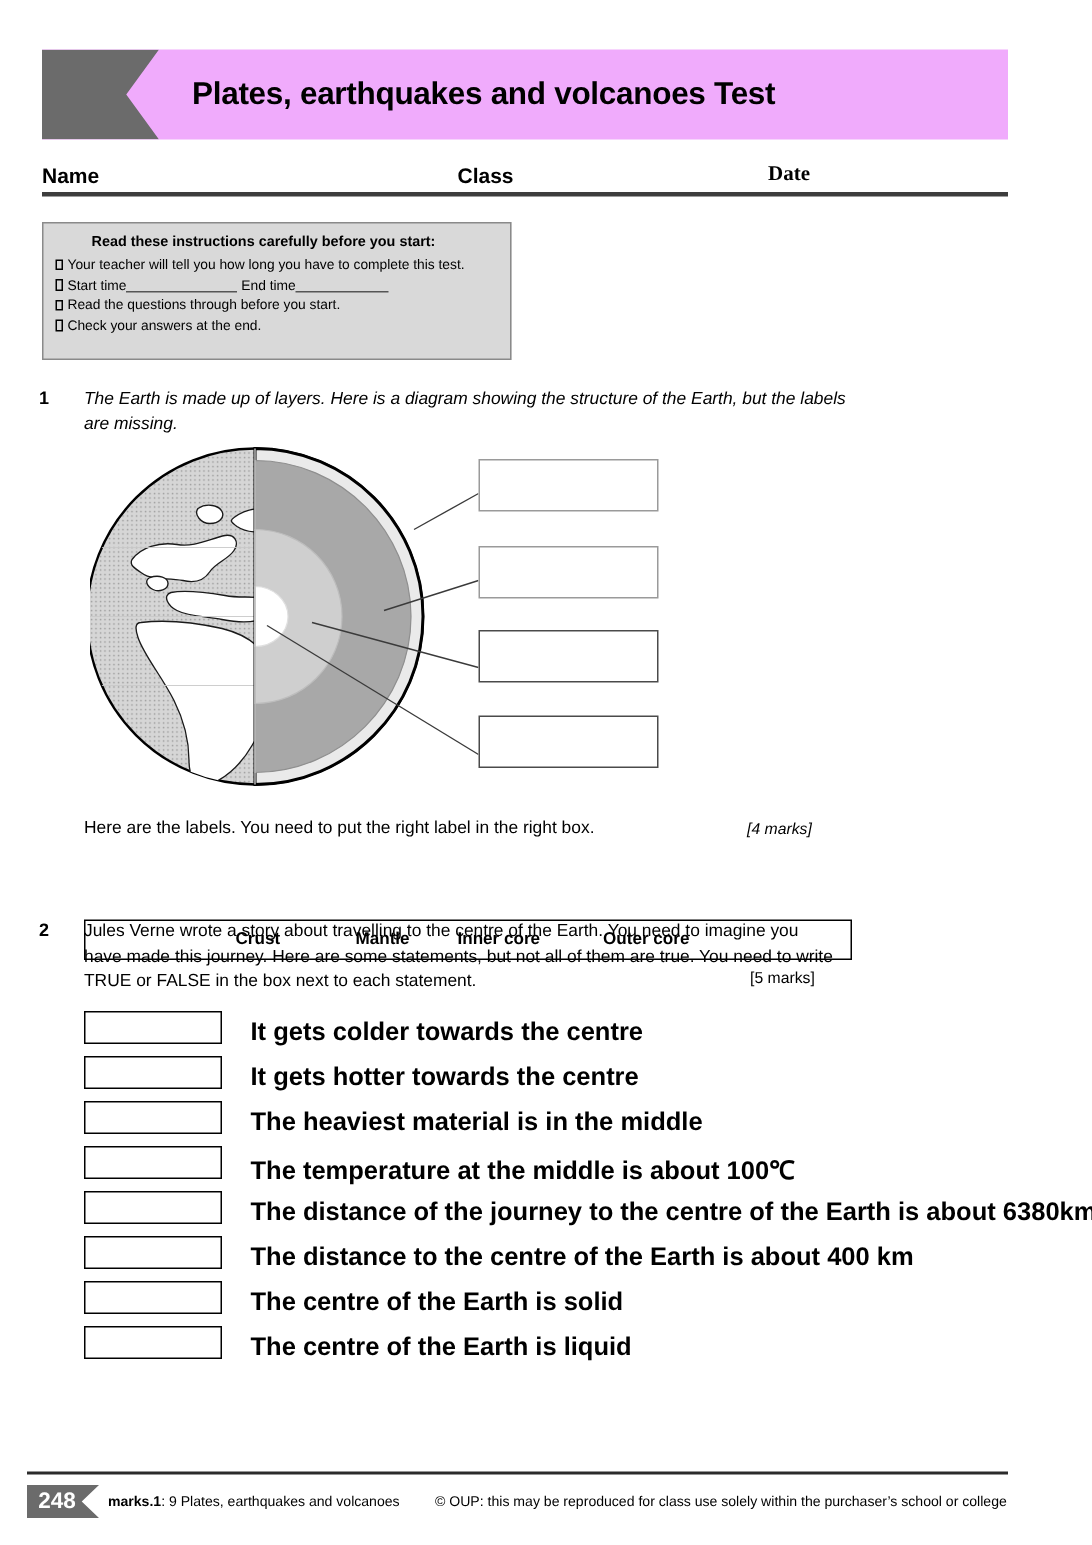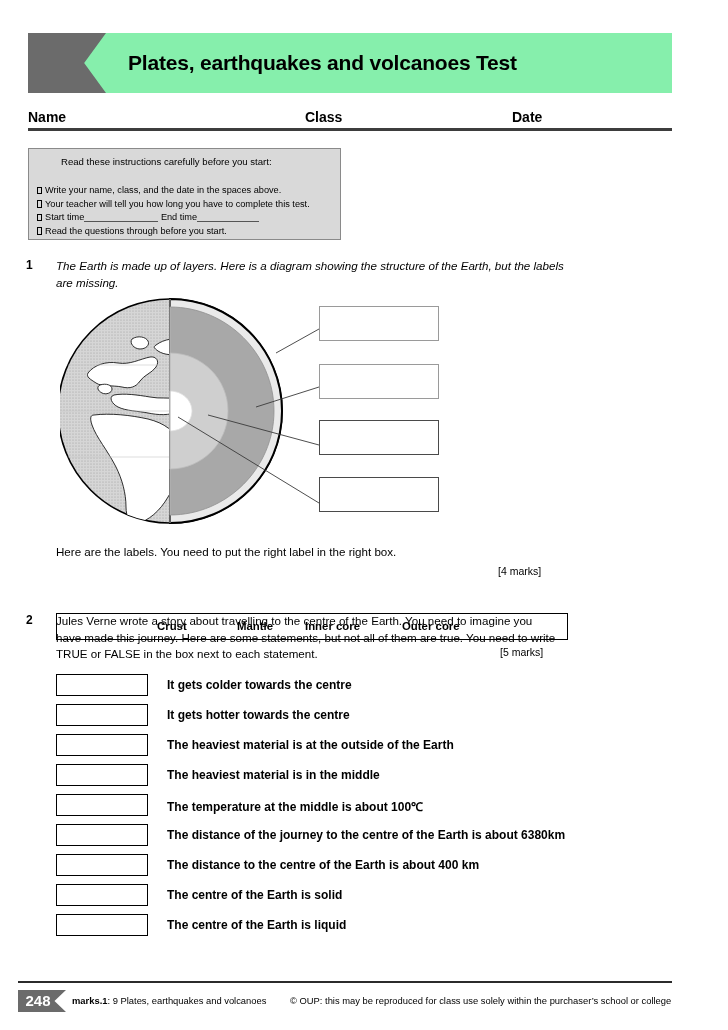--- a/index.html
+++ b/index.html
@@ -16,21 +16,21 @@
     overflow: hidden;
   }
 
   
   #header-banner {
     position: absolute;
     left: 28px;
     top: 33px;
     width: 644px;
     height: 60px;
-    background: #86efac;
+    background: #f0abfc;
   }
   #header-tab {
     position: absolute;
     left: 0;
     top: 0;
     width: 78px;
     height: 60px;
     background: #6b6b6b;
     clip-path: polygon(0 0, 100% 0, 72% 50%, 100% 100%, 0 100%);
   }
@@ -48,21 +48,21 @@
 
   
   .field-label {
     position: absolute;
     top: 109px;
     font-size: 14px;
     font-weight: bold;
   }
   #field-name  { left: 28px;  }
   #field-class { left: 305px; }
-  #field-date  { left: 512px; }
+  #field-date  { left: 512px; font-family: Liberation Serif, serif; }
   #namebar-rule {
     position: absolute;
     left: 28px;
     top: 128px;
     width: 644px;
     height: 3px;
     background: #3d3d3d;
   }
 
   
@@ -72,22 +72,22 @@
     top: 148px;
     width: 313px;
     height: 92px;
     background: #d9d9d9;
     border: 1px solid #8a8a8a;
     box-sizing: border-box;
     padding: 7px 8px 0 8px;
   }
   #instructions-heading {
     font-size: 9.6px;
-    font-weight: normal;
-    margin-bottom: 17px;
+    font-weight: bold;
+    margin-bottom: 3px;
     padding-left: 24px;
   }
   .instruction-row {
     font-size: 9.2px;
     line-height: 13.5px;
     white-space: nowrap;
   }
   .tofu {
     display: inline-block;
     width: 5px;
@@ -119,21 +119,21 @@
   }
   #q1-number { left: 26px; top: 258px; }
   #q1-text   { left: 56px; top: 258px; width: 512px; font-style: italic; }
   #q2-number { left: 26px; top: 613px; }
   #q2-text   { left: 56px; top: 613px; width: 500px; }
 
   .marks {
     position: absolute;
     font-size: 10.5px;
   }
-  #q1-marks { left: 498px; top: 565px; }
+  #q1-marks { left: 498px; top: 547px; font-style: italic; }
   #q2-marks { left: 500px; top: 646px; }
 
   
   #earth-diagram {
     position: absolute;
     left: 60px;
     top: 295px;
     width: 520px;
     height: 232px;
   }
@@ -199,21 +199,21 @@
     width: 92px;
     height: 22px;
     border: 1px solid #000000;
     box-sizing: border-box;
     background: #ffffff;
   }
   .statement-text {
     position: absolute;
     left: 111px;
     top: 4px;
-    font-size: 12px;
+    font-size: 17px;
     font-weight: bold;
     white-space: nowrap;
   }
 
   
   #footer-rule {
     position: absolute;
     left: 18px;
     top: 981px;
     width: 654px;
@@ -266,36 +266,36 @@
 </div>
 
 <div class="field-label" id="field-name">Name</div>
 <div class="field-label" id="field-class">Class</div>
 <div class="field-label" id="field-date">Date</div>
 <div id="namebar-rule"></div>
 
 <div id="instructions-box">
   <div id="instructions-heading">Read these instructions carefully before you start:</div>
 
-  <div class="instruction-row">
-    <span class="tofu"></span><span>Write your name, class, and the date in the spaces above.</span>
-  </div>
 
   <div class="instruction-row">
     <span class="tofu"></span><span>Your teacher will tell you how long you have to complete this test.</span>
   </div>
 
   <div class="instruction-row">
     <span class="tofu"></span><span>Start time</span><span class="blankline blank-start"></span> <span>End time</span><span class="blankline blank-end"></span>
   </div>
 
   <div class="instruction-row">
     <span class="tofu"></span><span>Read the questions through before you start.</span>
   </div>
 
+  <div class="instruction-row">
+    <span class="tofu"></span><span>Check your answers at the end.</span>
+  </div>
 </div>
 
 <div class="q-number" id="q1-number">1</div>
 <div class="q-text" id="q1-text">The Earth is made up of layers. Here is a diagram showing the structure of the Earth, but the labels are missing.</div>
 
 <div id="earth-diagram">
   <svg width="520" height="232" viewBox="0 0 520 232" xmlns="http://www.w3.org/2000/svg">
     <defs>
       <clipPath id="globeClip">
         <circle cx="110" cy="116" r="112"></circle>
@@ -378,24 +378,20 @@
   <div class="statement-row">
     <div class="statement-box"></div>
     <div class="statement-text">It gets colder towards the centre</div>
   </div>
   <div class="statement-row">
     <div class="statement-box"></div>
     <div class="statement-text">It gets hotter towards the centre</div>
   </div>
   <div class="statement-row">
     <div class="statement-box"></div>
-    <div class="statement-text">The heaviest material is at the outside of the Earth</div>
-  </div>
-  <div class="statement-row">
-    <div class="statement-box"></div>
     <div class="statement-text">The heaviest material is in the middle</div>
   </div>
   <div class="statement-row">
     <div class="statement-box"></div>
     <div class="statement-text">The temperature at the middle is about 100℃</div>
   </div>
   <div class="statement-row">
     <div class="statement-box"></div>
     <div class="statement-text">The distance of the journey to the centre of the Earth is about 6380km</div>
   </div>

